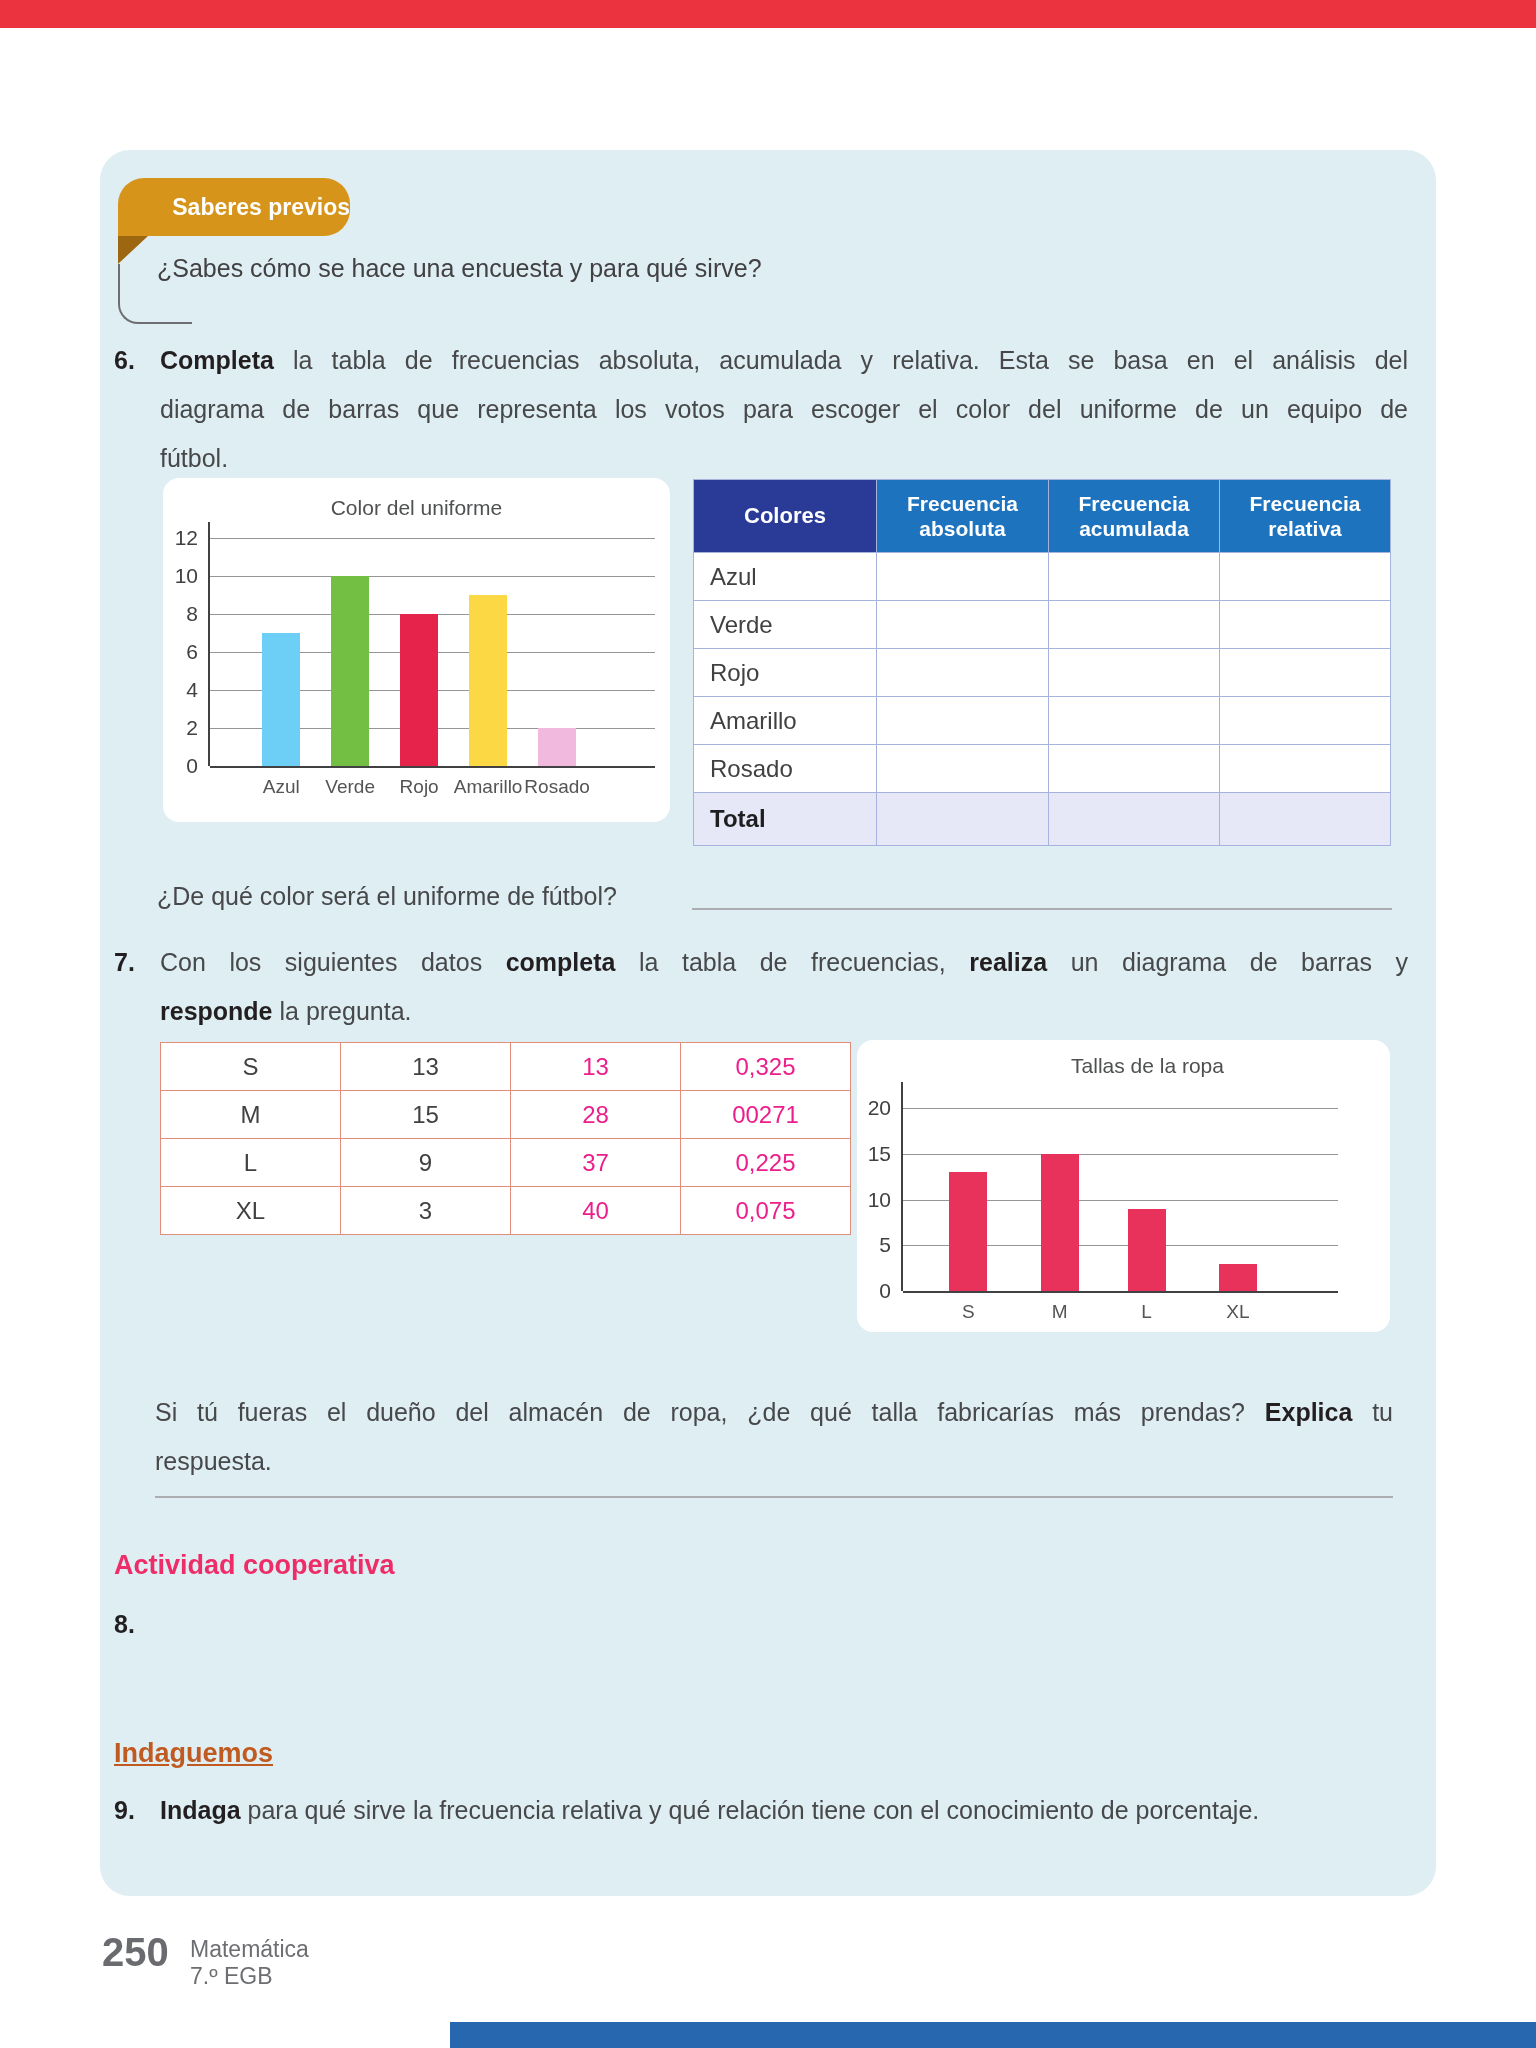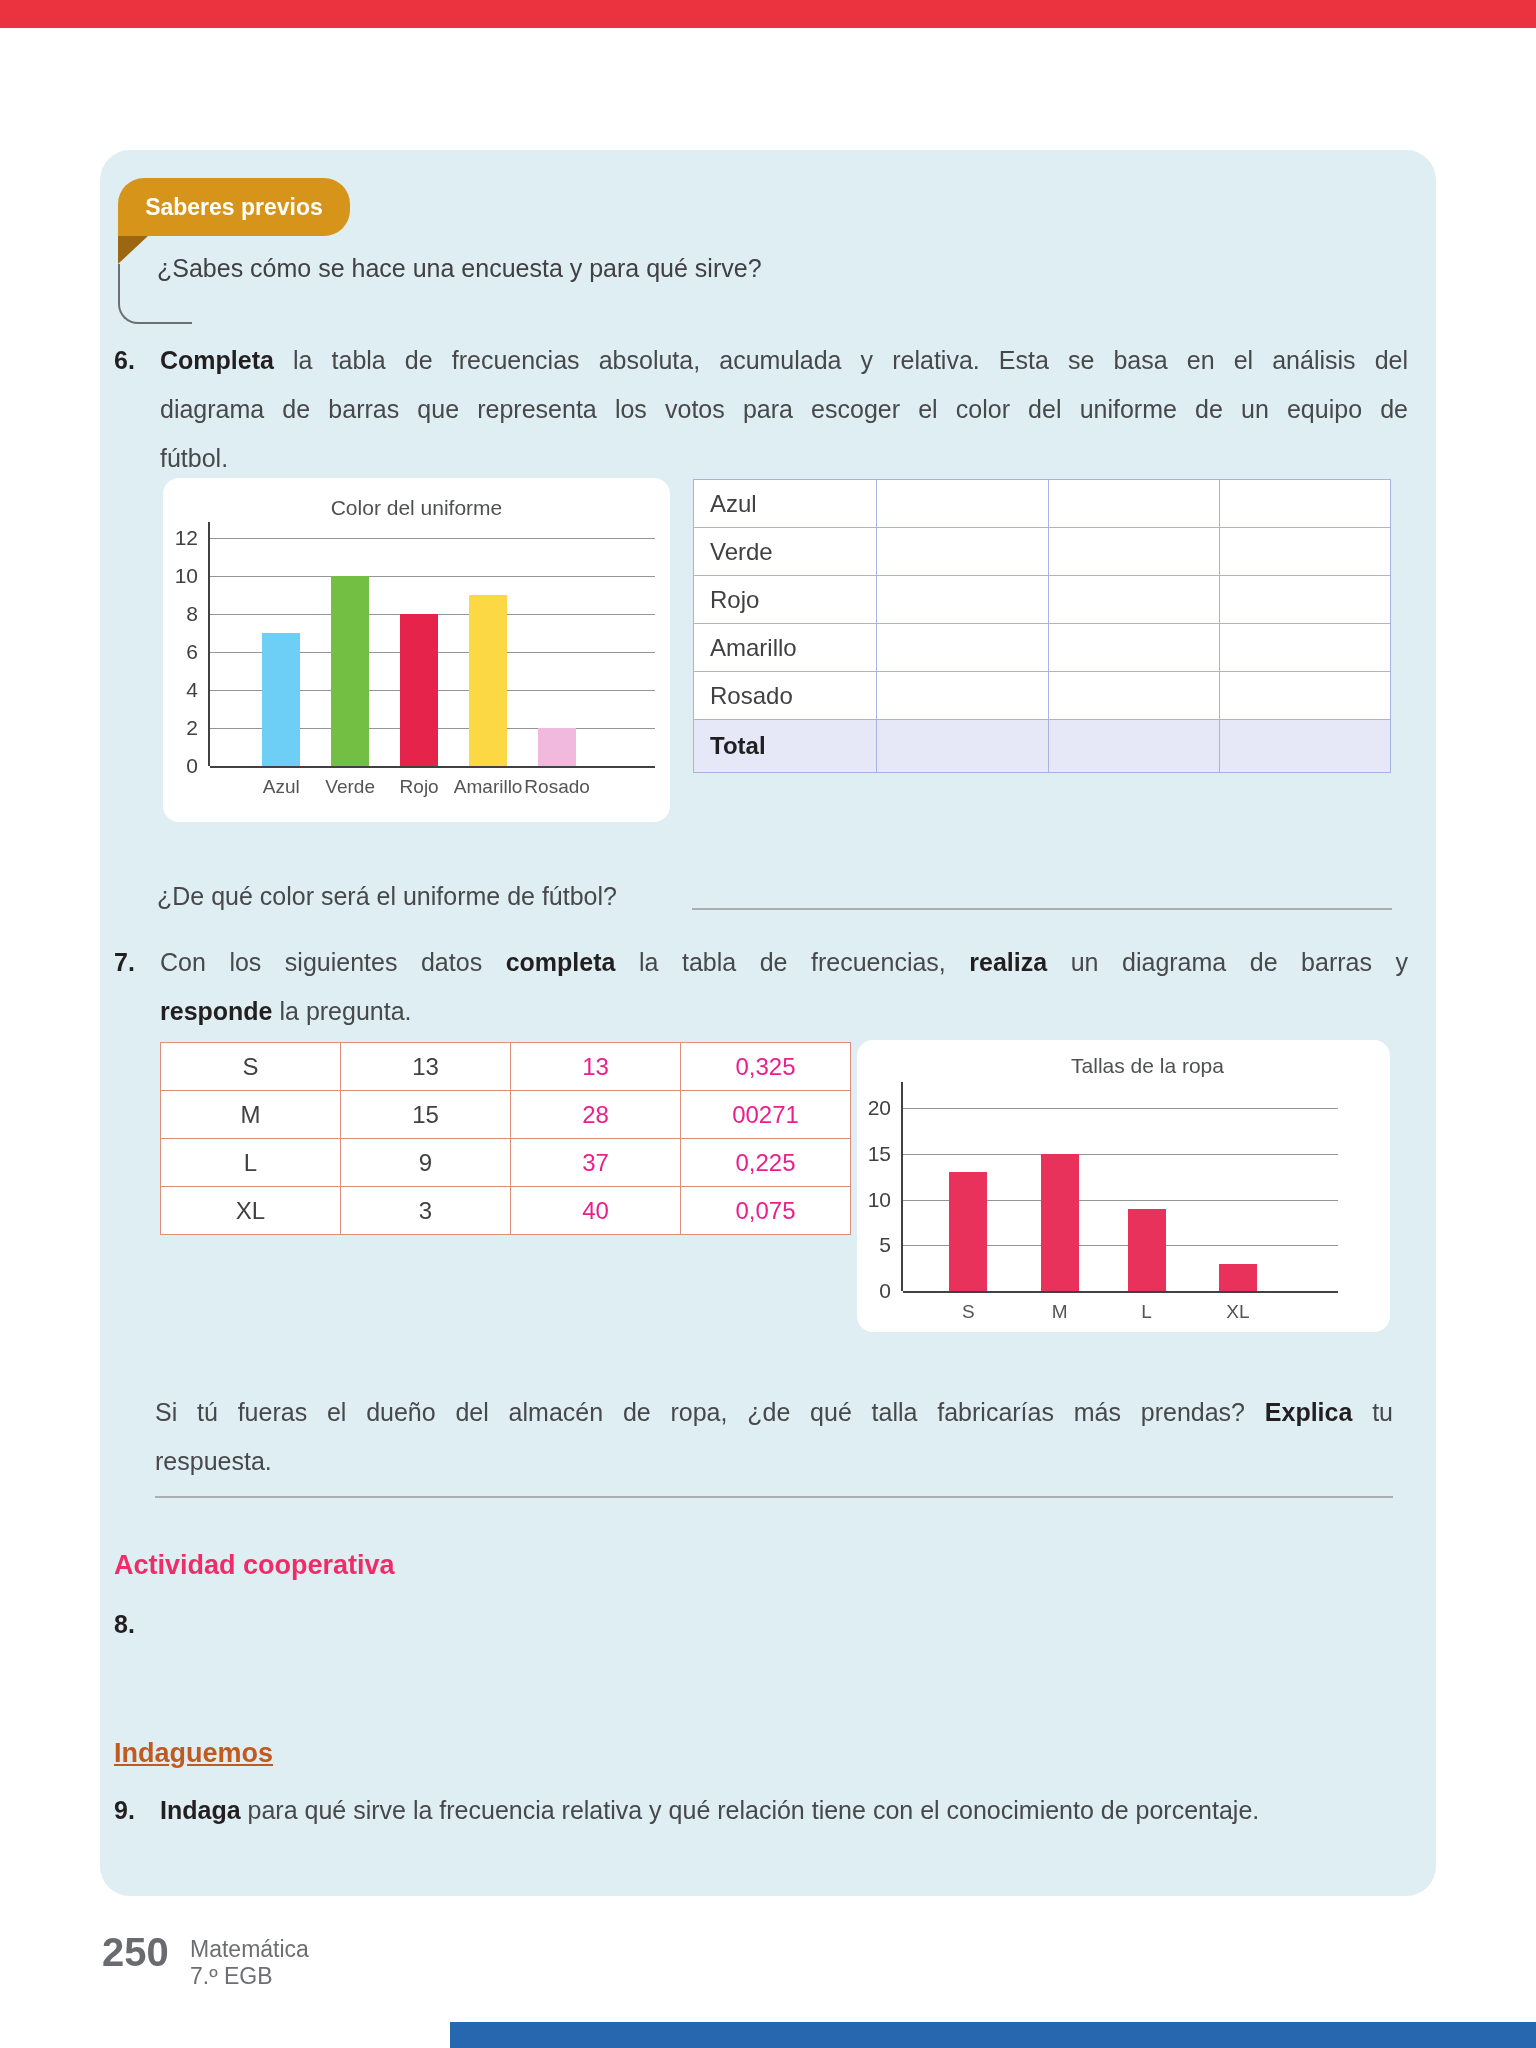--- a/index.html
+++ b/index.html
@@ -10,21 +10,21 @@
   
   .top-stripe{position:absolute;left:0;top:0;width:1536px;height:28px;background:#EA333F;}
   .bottom-stripe{position:absolute;left:450px;bottom:0;width:1086px;height:26px;background:#2767B0;}
 
   
   .content-box{position:absolute;left:100px;top:150px;width:1336px;height:1746px;
     background:#DFEEF3;border-radius:30px;}
 
   
   .badge{position:absolute;left:18px;top:28px;width:232px;height:58px;background:#D6951A;
-    border-radius:26px 26px 26px 0;display:flex;align-items:center;justify-content:center;}
+    border-radius:26px 26px 26px 0;display:flex;align-items:center;justify-content:flex-end;}
   .badge-label{color:#ffffff;font-weight:bold;font-size:23px;}
   .badge-fold{position:absolute;left:18px;top:86px;width:0;height:0;
     border-top:28px solid #9C6710;border-right:30px solid transparent;}
   .badge-tail{position:absolute;left:18px;top:114px;width:72px;height:58px;
     border-left:2px solid #6D6E71;border-bottom:2px solid #6D6E71;border-bottom-left-radius:20px;}
 
   .prior-q{position:absolute;left:57px;top:104px;font-size:25px;color:#414042;}
 
   
   .ex{position:absolute;left:14px;width:1294px;display:flex;gap:14px;font-size:25px;line-height:49px;}
@@ -136,20 +136,26 @@
   </div>
 
   <table class="t1">
     <colgroup>
         <col style="width:183px;">
         <col style="width:172px;">
         <col style="width:171px;">
         <col style="width:171px;">
       </colgroup>
     <tbody>
+        <tr>
+      <th class="hc1">Colores</th>
+      <th class="hc2">Frecuencia absoluta</th>
+      <th class="hc2">Frecuencia acumulada</th>
+      <th class="hc2">Frecuencia relativa</th>
+    </tr>
     <tr>
       <td class="lbl">Azul</td>
       <td></td>
           <td></td>
           <td></td>
     </tr>
     <tr>
       <td class="lbl">Verde</td>
       <td></td>
           <td></td>

